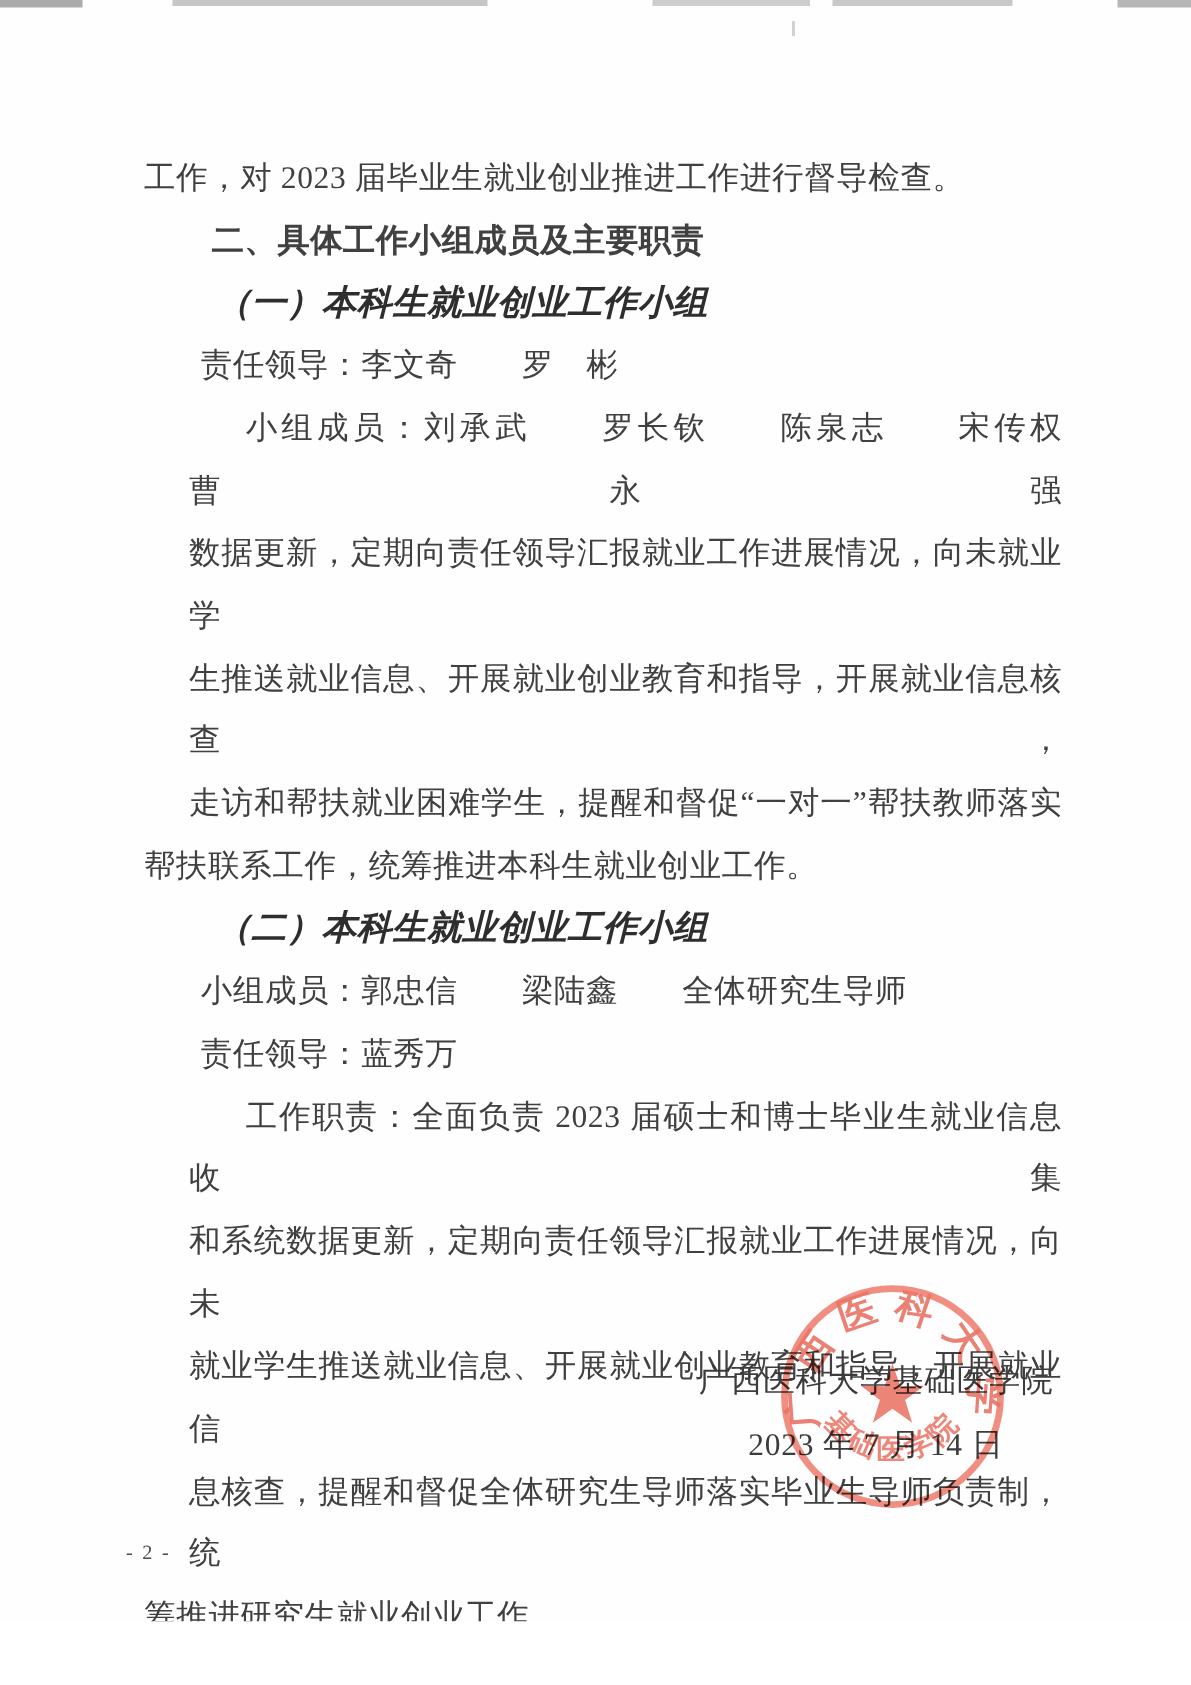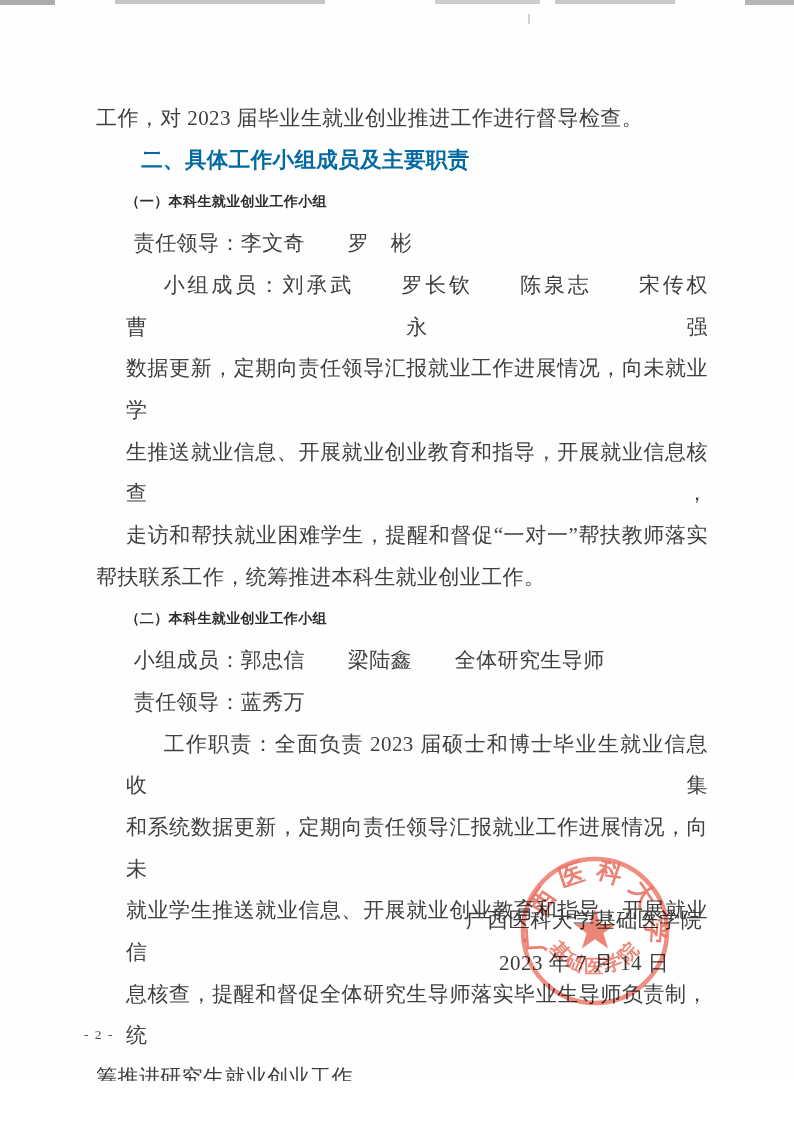--- a/index.html
+++ b/index.html
@@ -26,28 +26,29 @@
     font-size: 21px;
     letter-spacing: 0.4px;
     white-space: pre-wrap;
   }
   .indent { text-indent: 1.8em; }
   .fill { text-align: justify; text-align-last: justify; margin-left: 30px; }
   .hei {
     font-family: "Liberation Sans", "DejaVu Sans", sans-serif;
     font-weight: 700;
     font-size: 21.5px;
-    color: #0369a1;
+    color: #404040;
     text-indent: 2.1em;
   }
   .kai {
     font-weight: 700;
-    font-size: 14px;
+    font-size: 23px;
     color: #2e2e2e;
     text-indent: 2.1em;
+    font-style: italic;
   }
   .signature {
     position: absolute;
     left: 462px;
     top: 899px;
     width: 244px;
     text-align: center;
     font-size: 21px;
     line-height: 43px;
     color: #3c3c3c;

